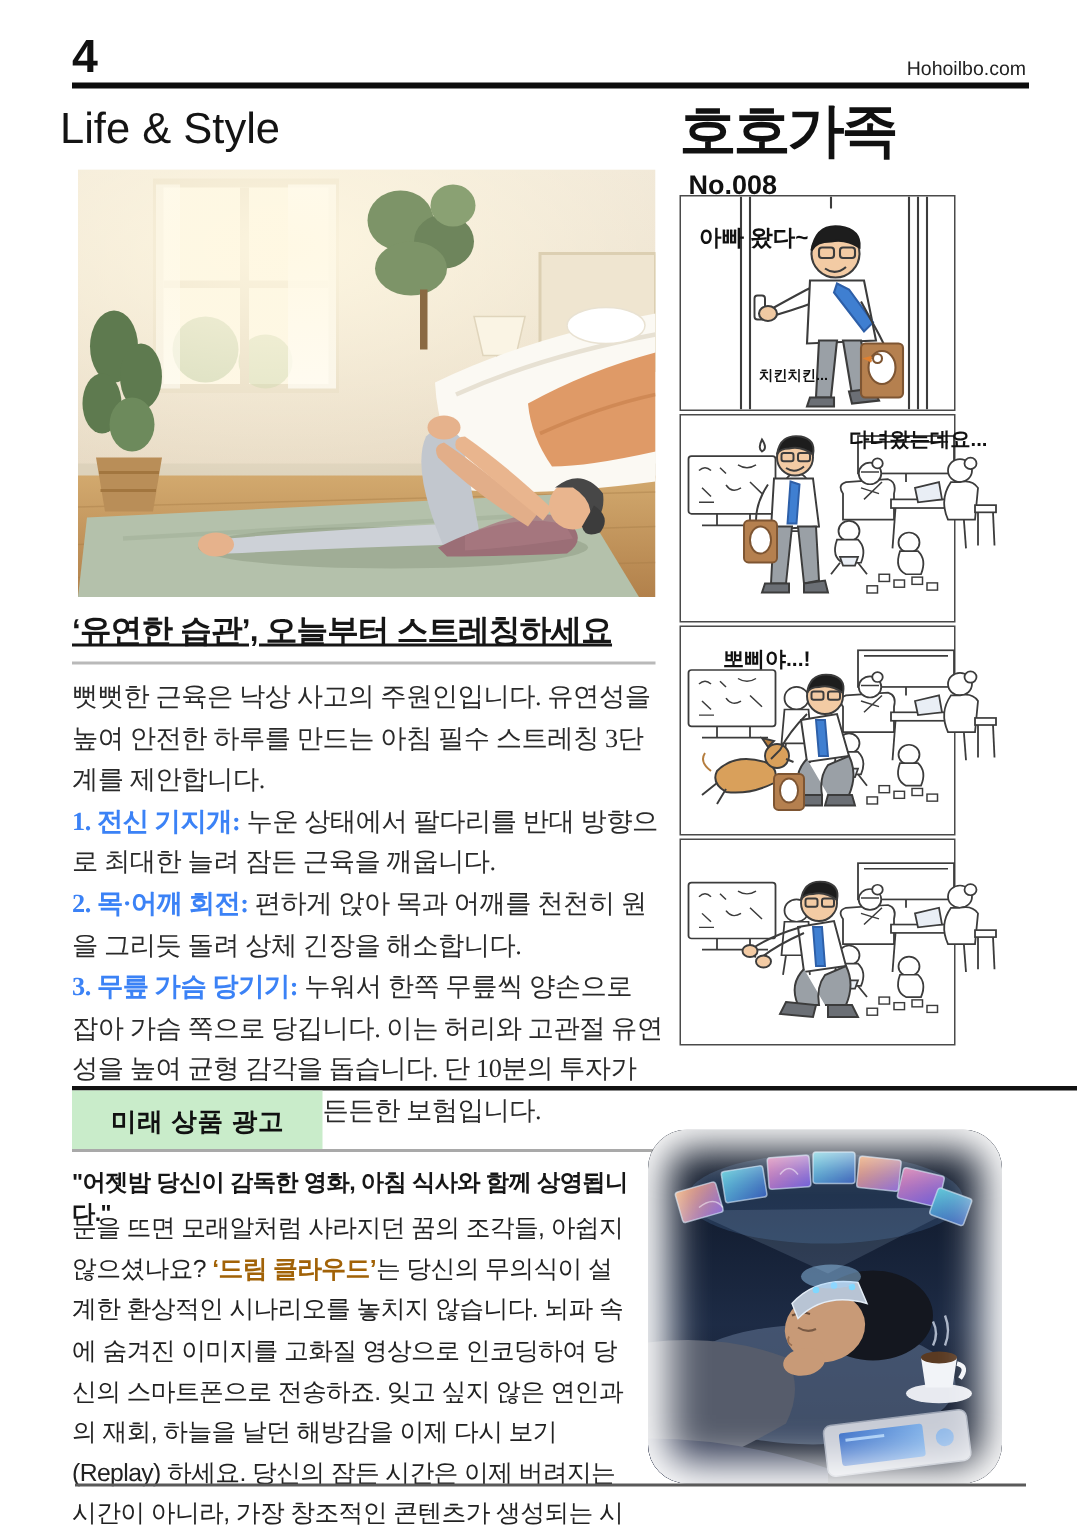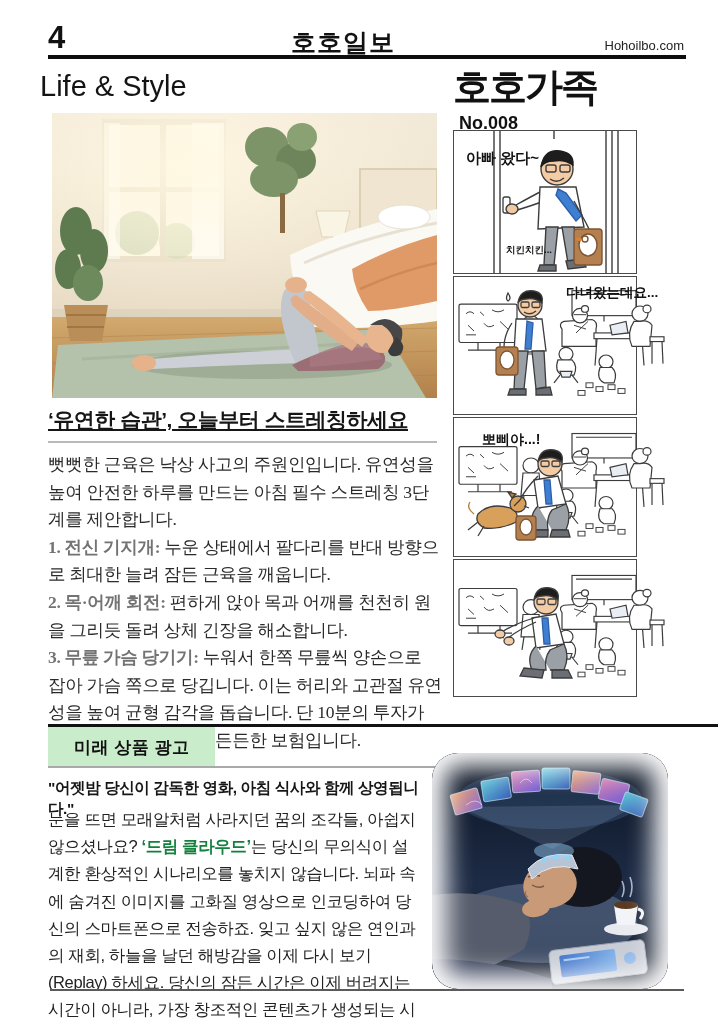--- a/index.html
+++ b/index.html
@@ -22,43 +22,42 @@
   .comic-credit { font-size:13px; font-weight:bold; margin-top:3px; }
   .comic-panels { position:absolute; left:453px; top:130px; width:184px; }
   .panel { border:1.6px solid #4a4a4a; background:#fff; margin-bottom:2px; line-height:0; }
   svg text { font-family:"Liberation Sans","DejaVu Sans",sans-serif; font-weight:bold; fill:#111; }
 
   
   .photo { position:absolute; left:52px; top:113px; width:385px; height:285px; line-height:0; }
   .headline { position:absolute; left:48px; top:406px; width:392px; font-size:21px; font-weight:bold; letter-spacing:-0.5px; color:#161616;text-decoration:underline; }
   .headline-rule { position:absolute; left:48px; top:441px; width:389px; height:2px; background:#b9b9b9; }
   .article { position:absolute; left:48px; top:451px; width:394px; font-family:"Liberation Serif","DejaVu Serif",serif; font-size:17.5px; line-height:27.6px; color:#2a2a2a; letter-spacing:-0.3px; }
-  .article b { color:#737373; }
+  .article b { color:#3b82f6; }
 
   
   .ad-divider { position:absolute; left:48px; right:6px; top:724px; height:2.5px; background:#121212; }
   .ad-header { position:absolute; left:48px; top:726.5px; width:390px; border-bottom:2px solid #a9a9a9; padding-bottom:0; height:41px; display:flex; align-items:stretch; }
   .ad-label { background:#c9ecca; font-size:17px; font-weight:bold; padding:9px 26px 0; letter-spacing:0.5px; }
   .ad-product { font-size:17px; font-weight:bold; padding:9px 0 0 22px; letter-spacing:-0.2px; }
   .ad-quote { position:absolute; left:48px; top:778px; width:394px; font-size:15.5px; font-weight:bold; letter-spacing:-0.4px; color:#161616; }
   .ad-body { position:absolute; left:48px; top:806px; width:372px; font-size:16.5px; line-height:27.2px; letter-spacing:-0.4px; color:#222; }
-  .ad-body b { color:#15803d; }
+  .ad-body b { color:#a16207; }
 
   .dream-img { position:absolute; left:432px; top:753px; width:236px; height:236px; border-radius:26px; overflow:hidden; line-height:0; }
   .dream-img::after { content:""; position:absolute; inset:0; border-radius:26px; box-shadow:inset 0 0 26px 14px #ffffff; pointer-events:none; }
 
   .bottom-rule { position:absolute; left:50px; top:989px; width:634px; height:2px; background:#5a5a5a; }
 </style>
 </head>
 <body>
 
 <div class="page">
 
   <div class="page-number">4</div>
-  <div class="paper-name">호호일보</div>
   <div class="site-url">Hohoilbo.com</div>
   <div class="masthead-rule"></div>
 
   <div class="section-title">Life &amp; Style</div>
 
   <div class="comic-header">
     <span class="comic-title">호호가족</span><span class="comic-meta"><span class="comic-no" style="display:block">No.008</span><span class="comic-credit" style="display:block">글.그림 : 잼배</span></span>
   </div>
 
   <div class="photo">

